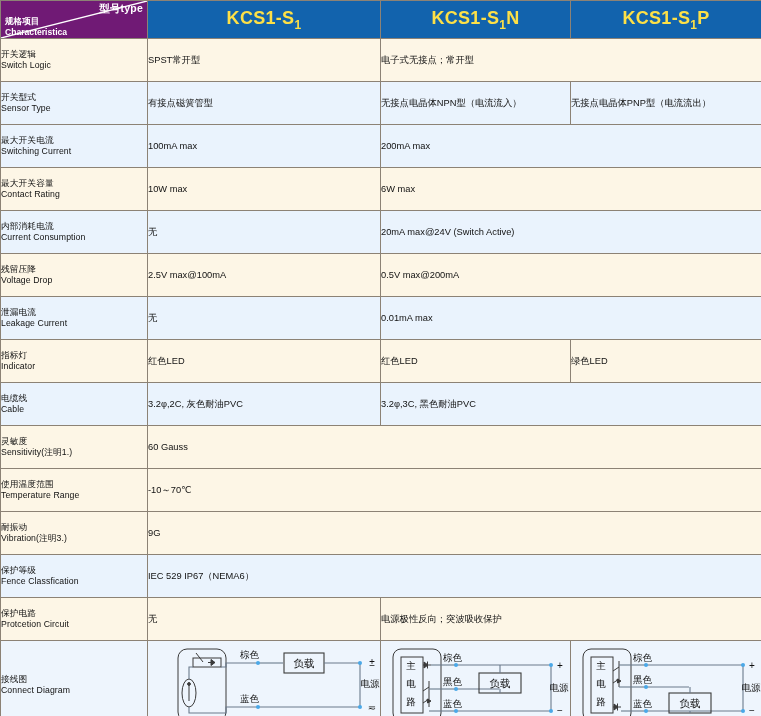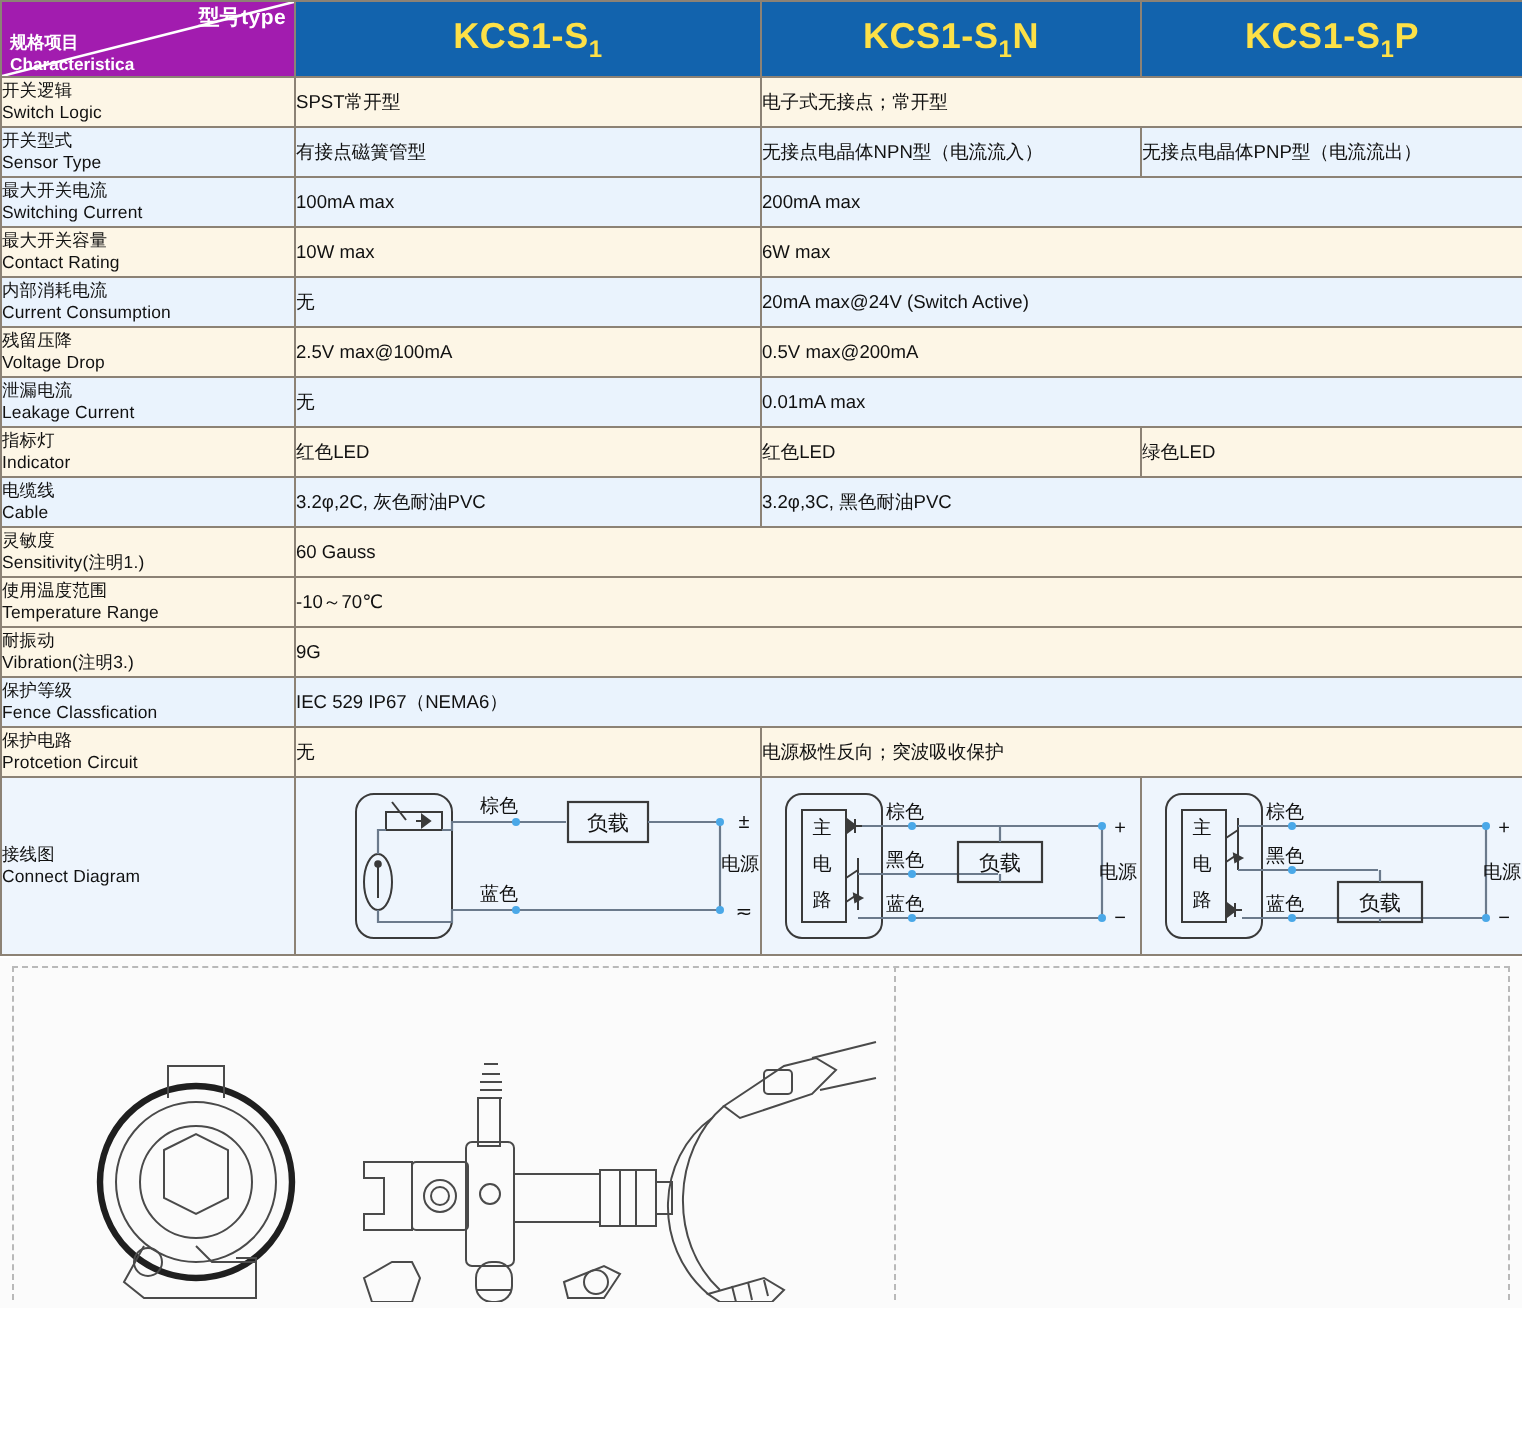--- a/index.html
+++ b/index.html
@@ -25,21 +25,21 @@
     vertical-align: middle;
   }
 
   col.c-label { width: 147px; }
   col.c-a     { width: 233px; }
   col.c-b     { width: 190px; }
   col.c-c     { width: 191px; }
 
   
   .hdr-corner {
-    background: #a21caf;
+    background: #701a75;
     height: 38px;
     position: relative;
     padding: 0;
     overflow: hidden;
   }
   .hdr-corner .diag {
     position: absolute;
     left: 0; top: 0;
     width: 100%; height: 100%;
   }
@@ -90,21 +90,21 @@
     font-size: 9.3px;
     color: #111;
     padding: 4px 3px;
     line-height: 1.3;
     white-space: nowrap;
   }
 
   tr.band-blue  td { background: #eaf3fd; }
   tr.band-cream td { background: #fdf6e6; }
 
-  .row-h { height: 25px; }
+  .row-h { height: 43px; }
 
   
   .diag-row td { background: #eef5fd; }
   .diag-cell { padding: 4px 0; }
   .lbl-diag {
     padding-left: 16px;
     font-size: 8.7px;
     line-height: 1.25;
     margin-top: 47px;
   }

